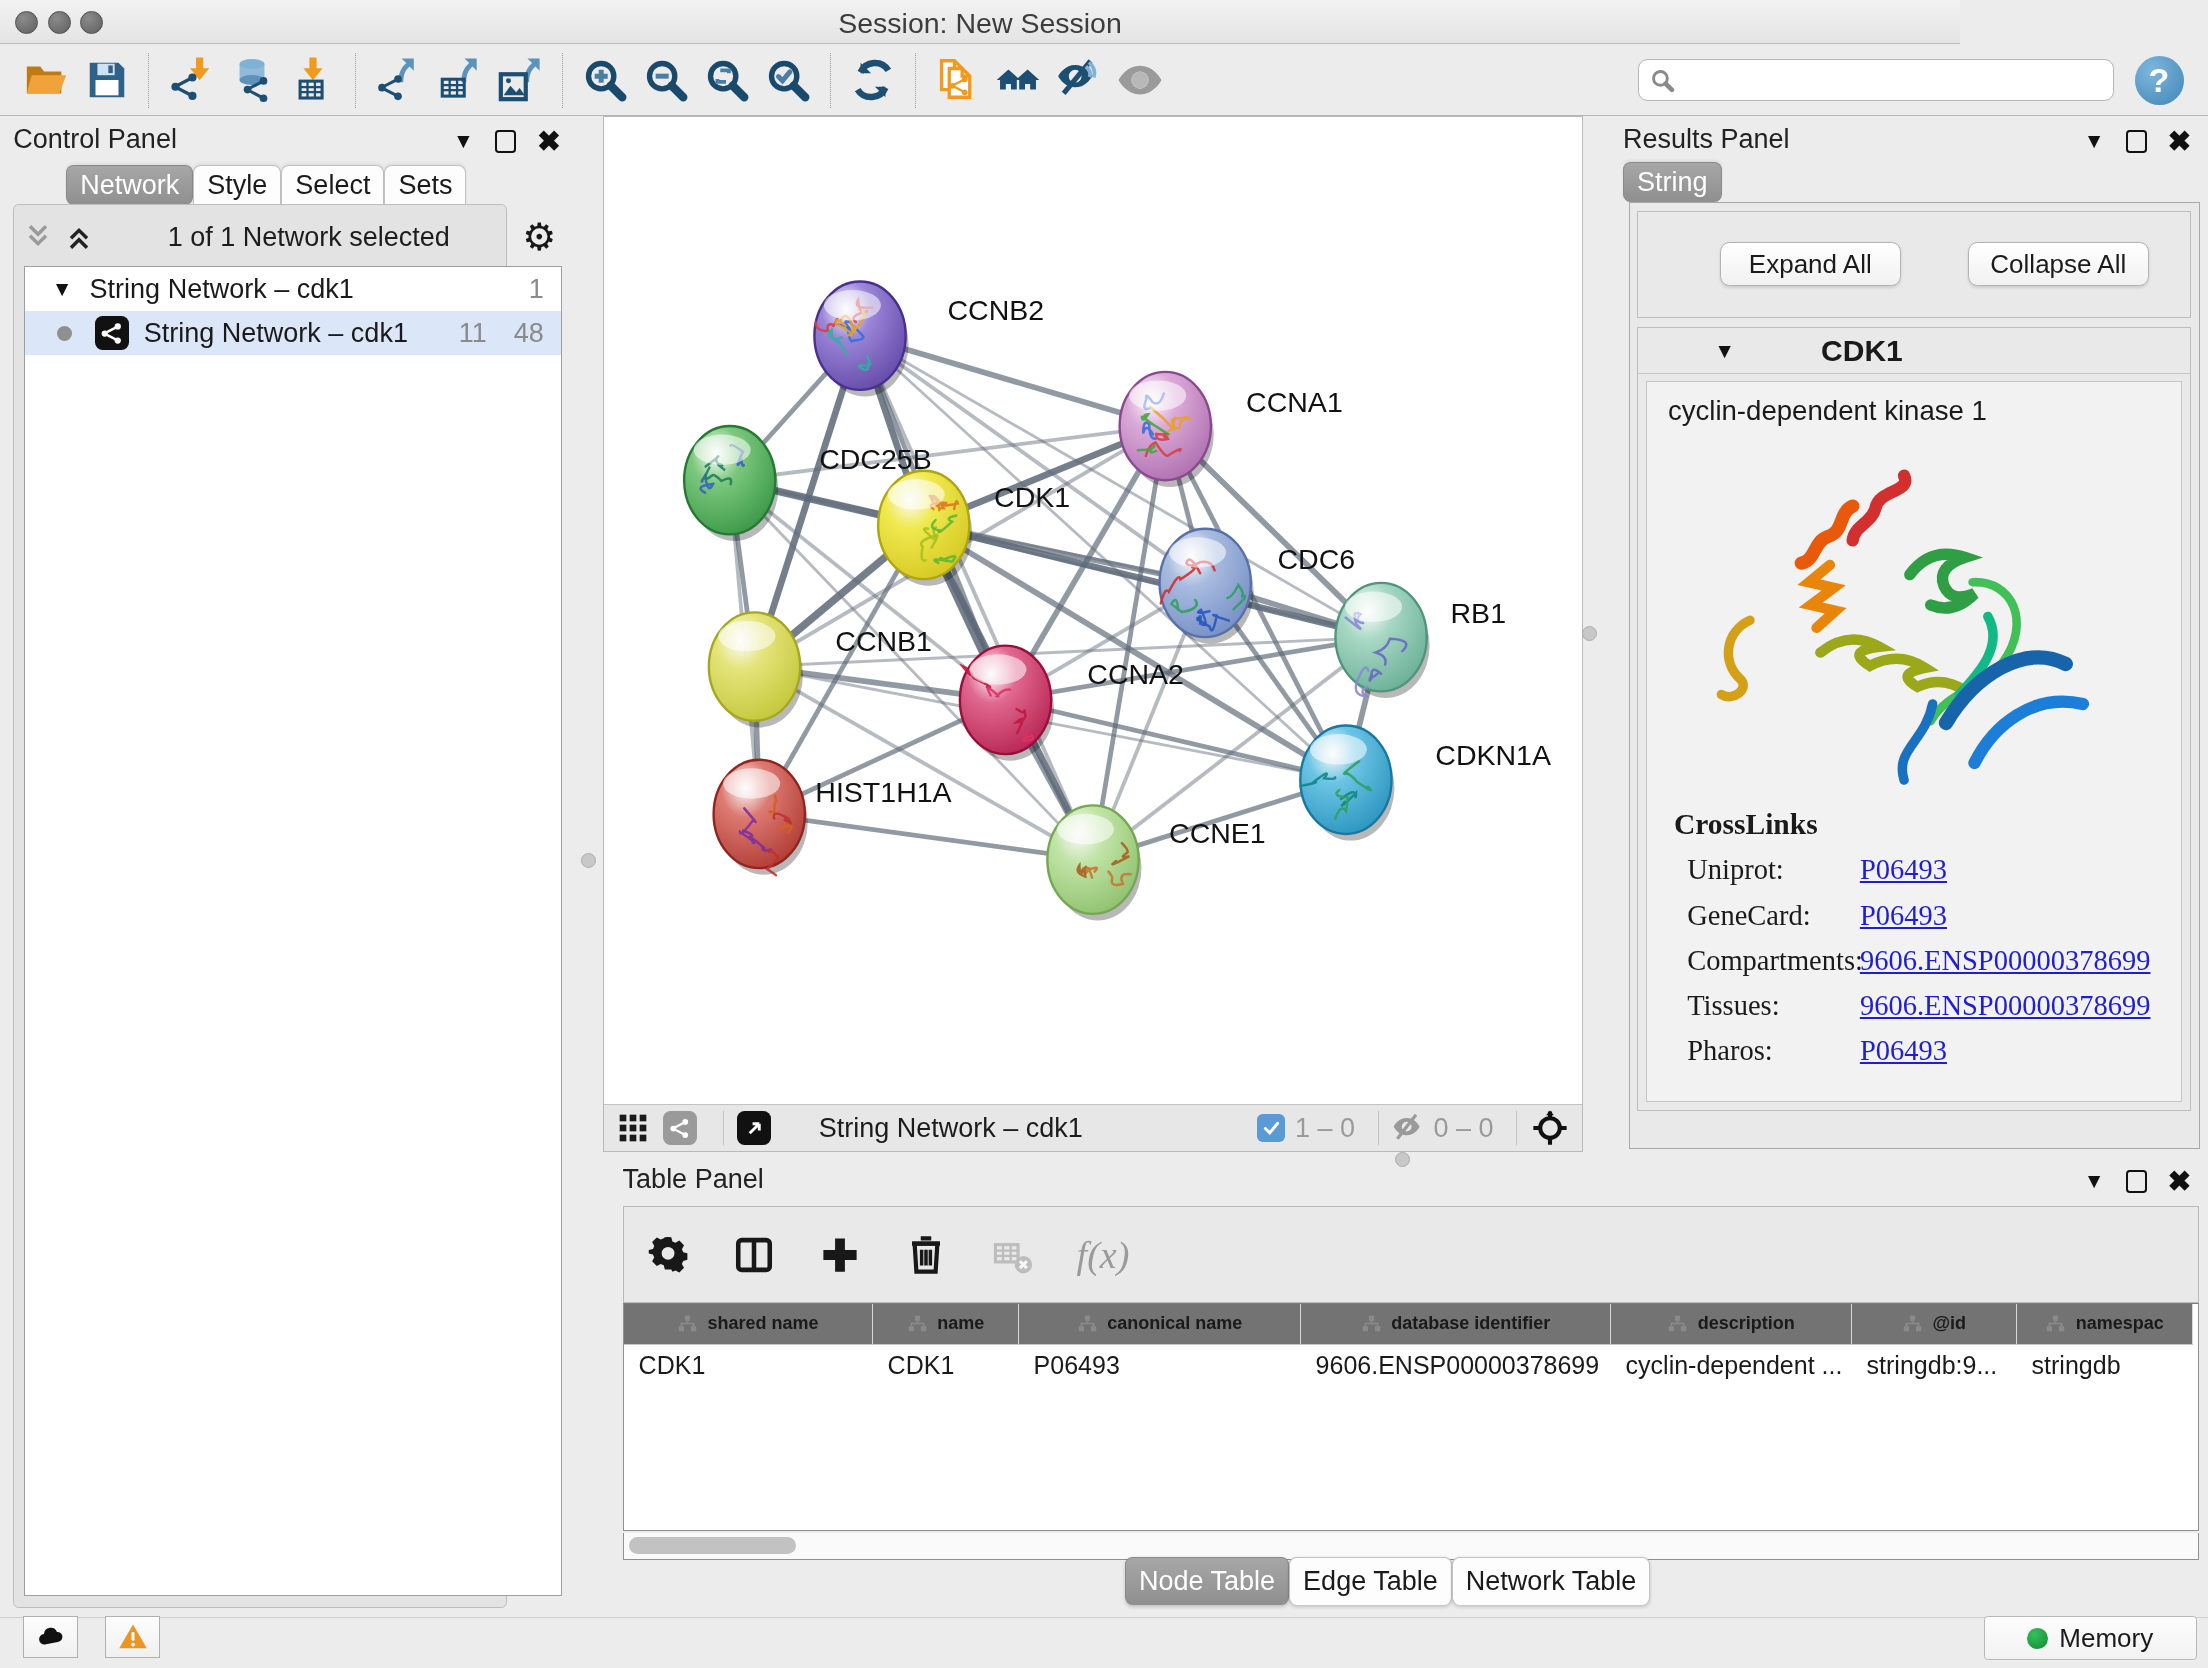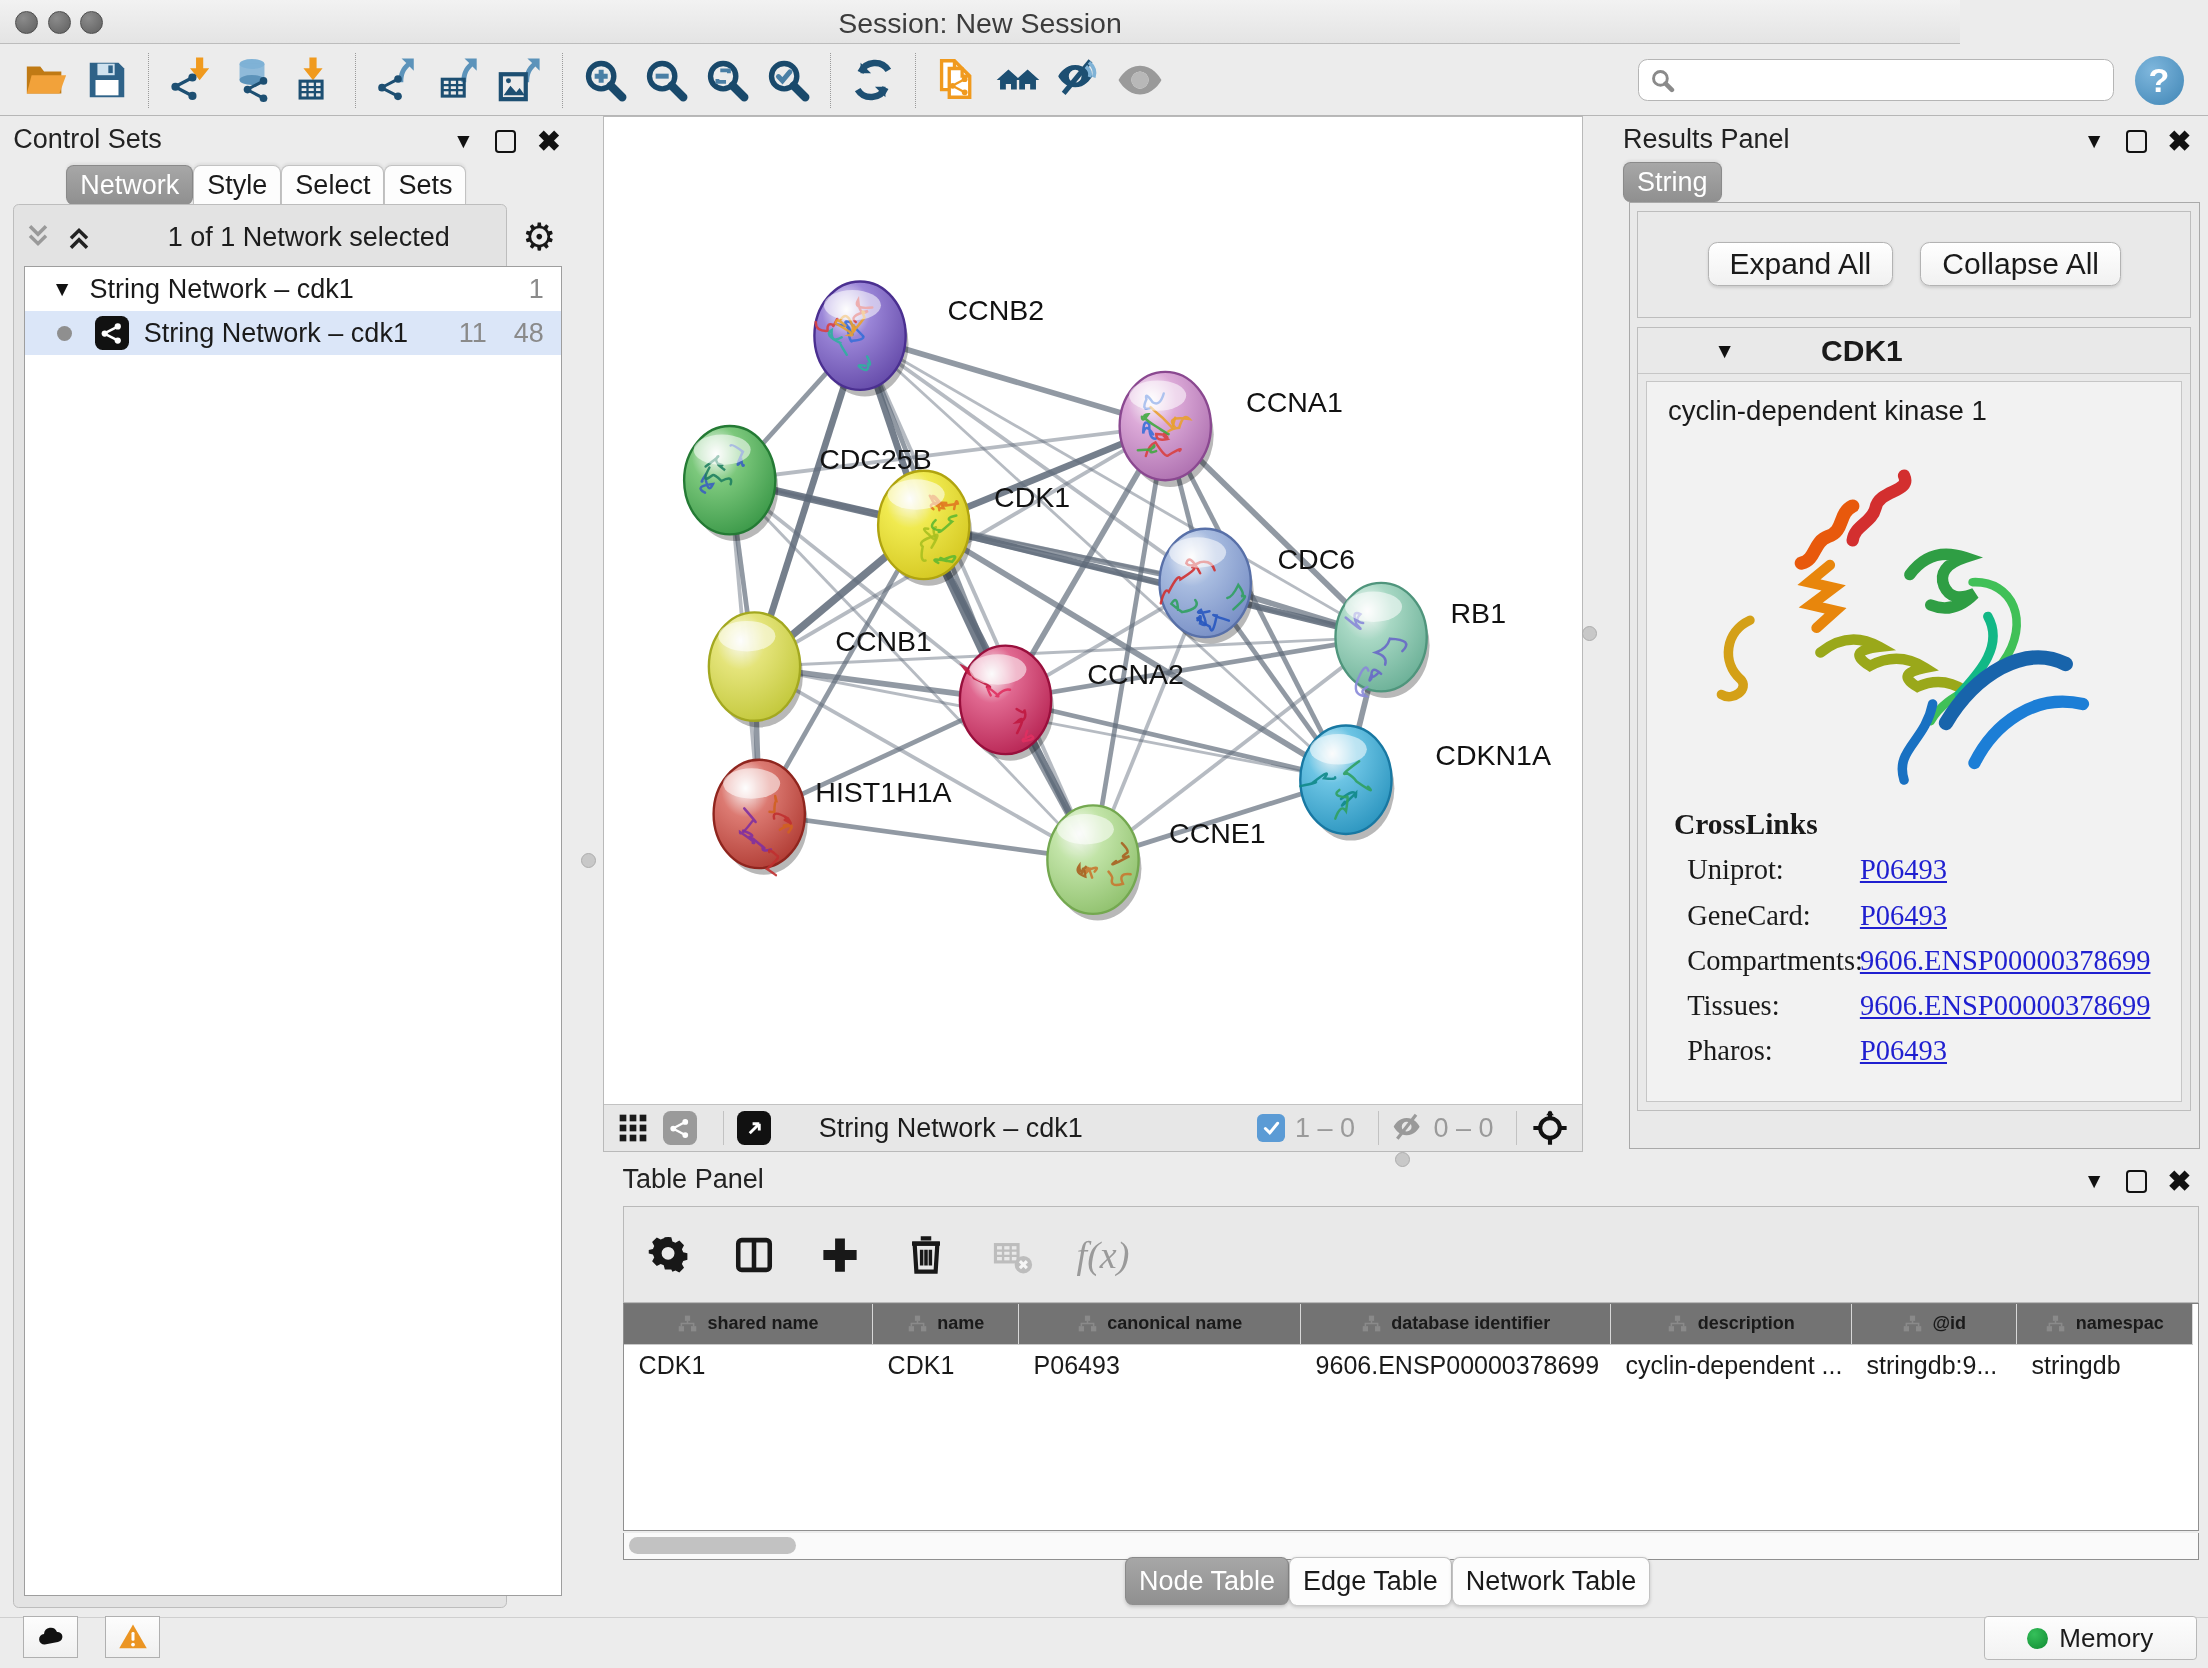--- a/index.html
+++ b/index.html
@@ -72,22 +72,22 @@
   .checkbox { width:28.5px; height:28.5px; border-radius:5.7px; background:#5b9bd5; display:flex; align-items:center; justify-content:center; }
 
   
   .results-panel { position:absolute; left:1623px; top:124px; width:578px; height:1029px; }
   .rp-tab { position:absolute; left:0; right:0; top:38px; display:flex; }
   .rp-body { position:absolute; left:5.7px; top:78px; width:571px; height:947px; background:#e9e9e9;
     border:1px solid #a9a9a9; }
   .rp-buttons { position:absolute; left:7.6px; top:7.6px; width:554px; height:107px; border:1px solid #bdbdbd;
     display:flex; align-items:center; justify-content:center; gap:27px; }
   .rp-btn { min-width:181px; height:44px; background:linear-gradient(#ffffff,#f1f1f1); border:1px solid #b3b3b3;
-    border-radius:9.5px; font-size:30px; display:flex; align-items:center; justify-content:center; padding:8px 21px;
-    box-shadow:0 1.9px 2.9px rgba(0,0,0,.12); }
+    border-radius:9.5px; font-size:26px; display:flex; align-items:center; justify-content:center; padding:8px 21px;
+    box-shadow:0 1.9px 2.9px rgba(0,0,0,.12);margin-left:40px; }
   .rp-section { position:absolute; left:7.6px; top:124px; width:554px; height:784px; border:1px solid #bdbdbd; background:#e9e9e9; }
   .rp-sec-head { height:46px; display:flex; align-items:center; border-bottom:1px solid #c6c6c6; }
   .rp-sec-head .caret { margin-left:76px; }
   .gene-name { font-size:30px; font-weight:bold; margin-left:86px; }
   .rp-sec-body { position:absolute; left:7.6px; top:53px; width:536px; height:721px; background:#f2f2f2; border:1px solid #c6c6c6; }
   .gene-desc { font-size:27.6px; margin:13.3px 0 0 21px; }
   .protein-svg { position:absolute; left:40px; top:67px; }
   .crosslinks { position:absolute; left:27px; top:426px; width:495px; font-family:"Liberation Serif", serif; }
   .cl-title { font-size:29.5px; font-weight:bold; }
   .cl-row { display:flex; margin-top:13.3px; font-size:28.5px; }
@@ -302,21 +302,21 @@
       <svg viewBox="0 0 24 24">
         <use href="#s-mag" width="24" height="24" color="#8a8a8a"></use>
       </svg>
       <input type="text" placeholder="" style="">
     </div>
     <div class="help-btn">?</div>
   </div>
 
   <div class="control-panel">
     <div style="position:relative; height:38px;">
-      <span class="panel-title">Control Sets</span>
+      <span class="panel-title">Control Panel</span>
       <div class="panel-ctrls">
         <span class="caret">▼</span>
         <span class="float-box"></span>
         <span class="close-x">✖</span>
       </div>
     </div>
     <div class="cp-tabs">
       <div class="tab selected">Network</div>
       <div class="tab">Style</div>
       <div class="tab">Select</div>

